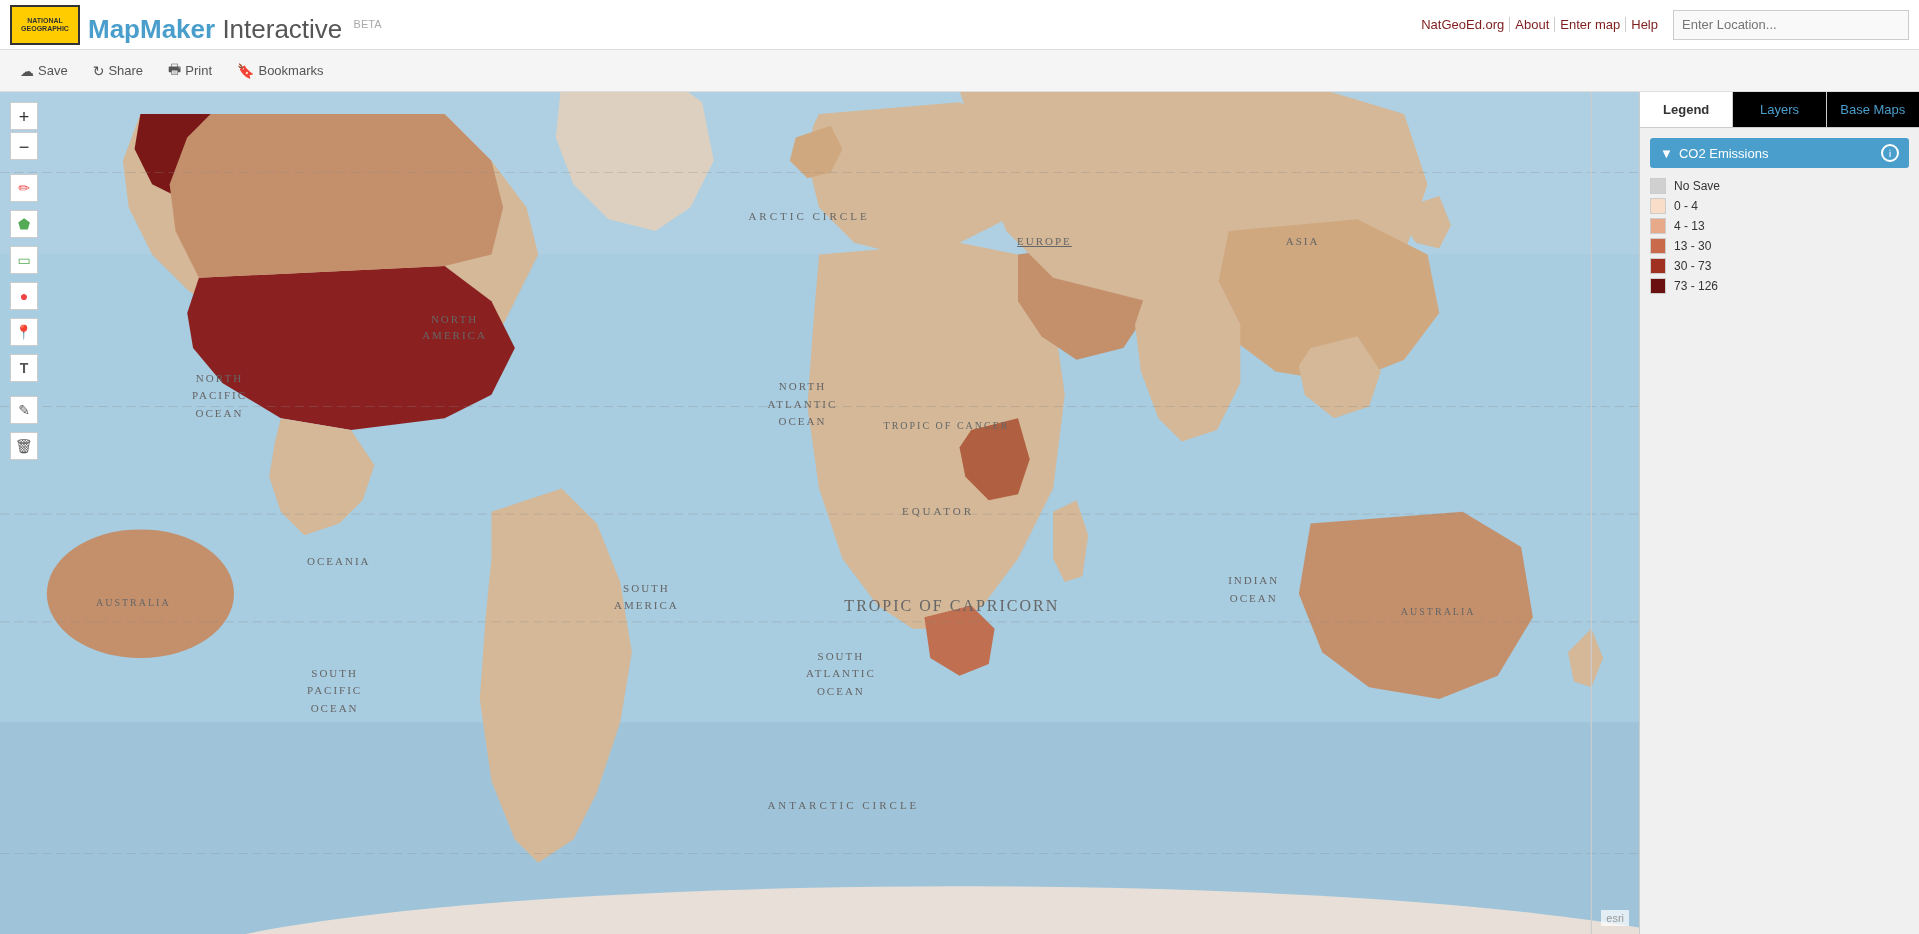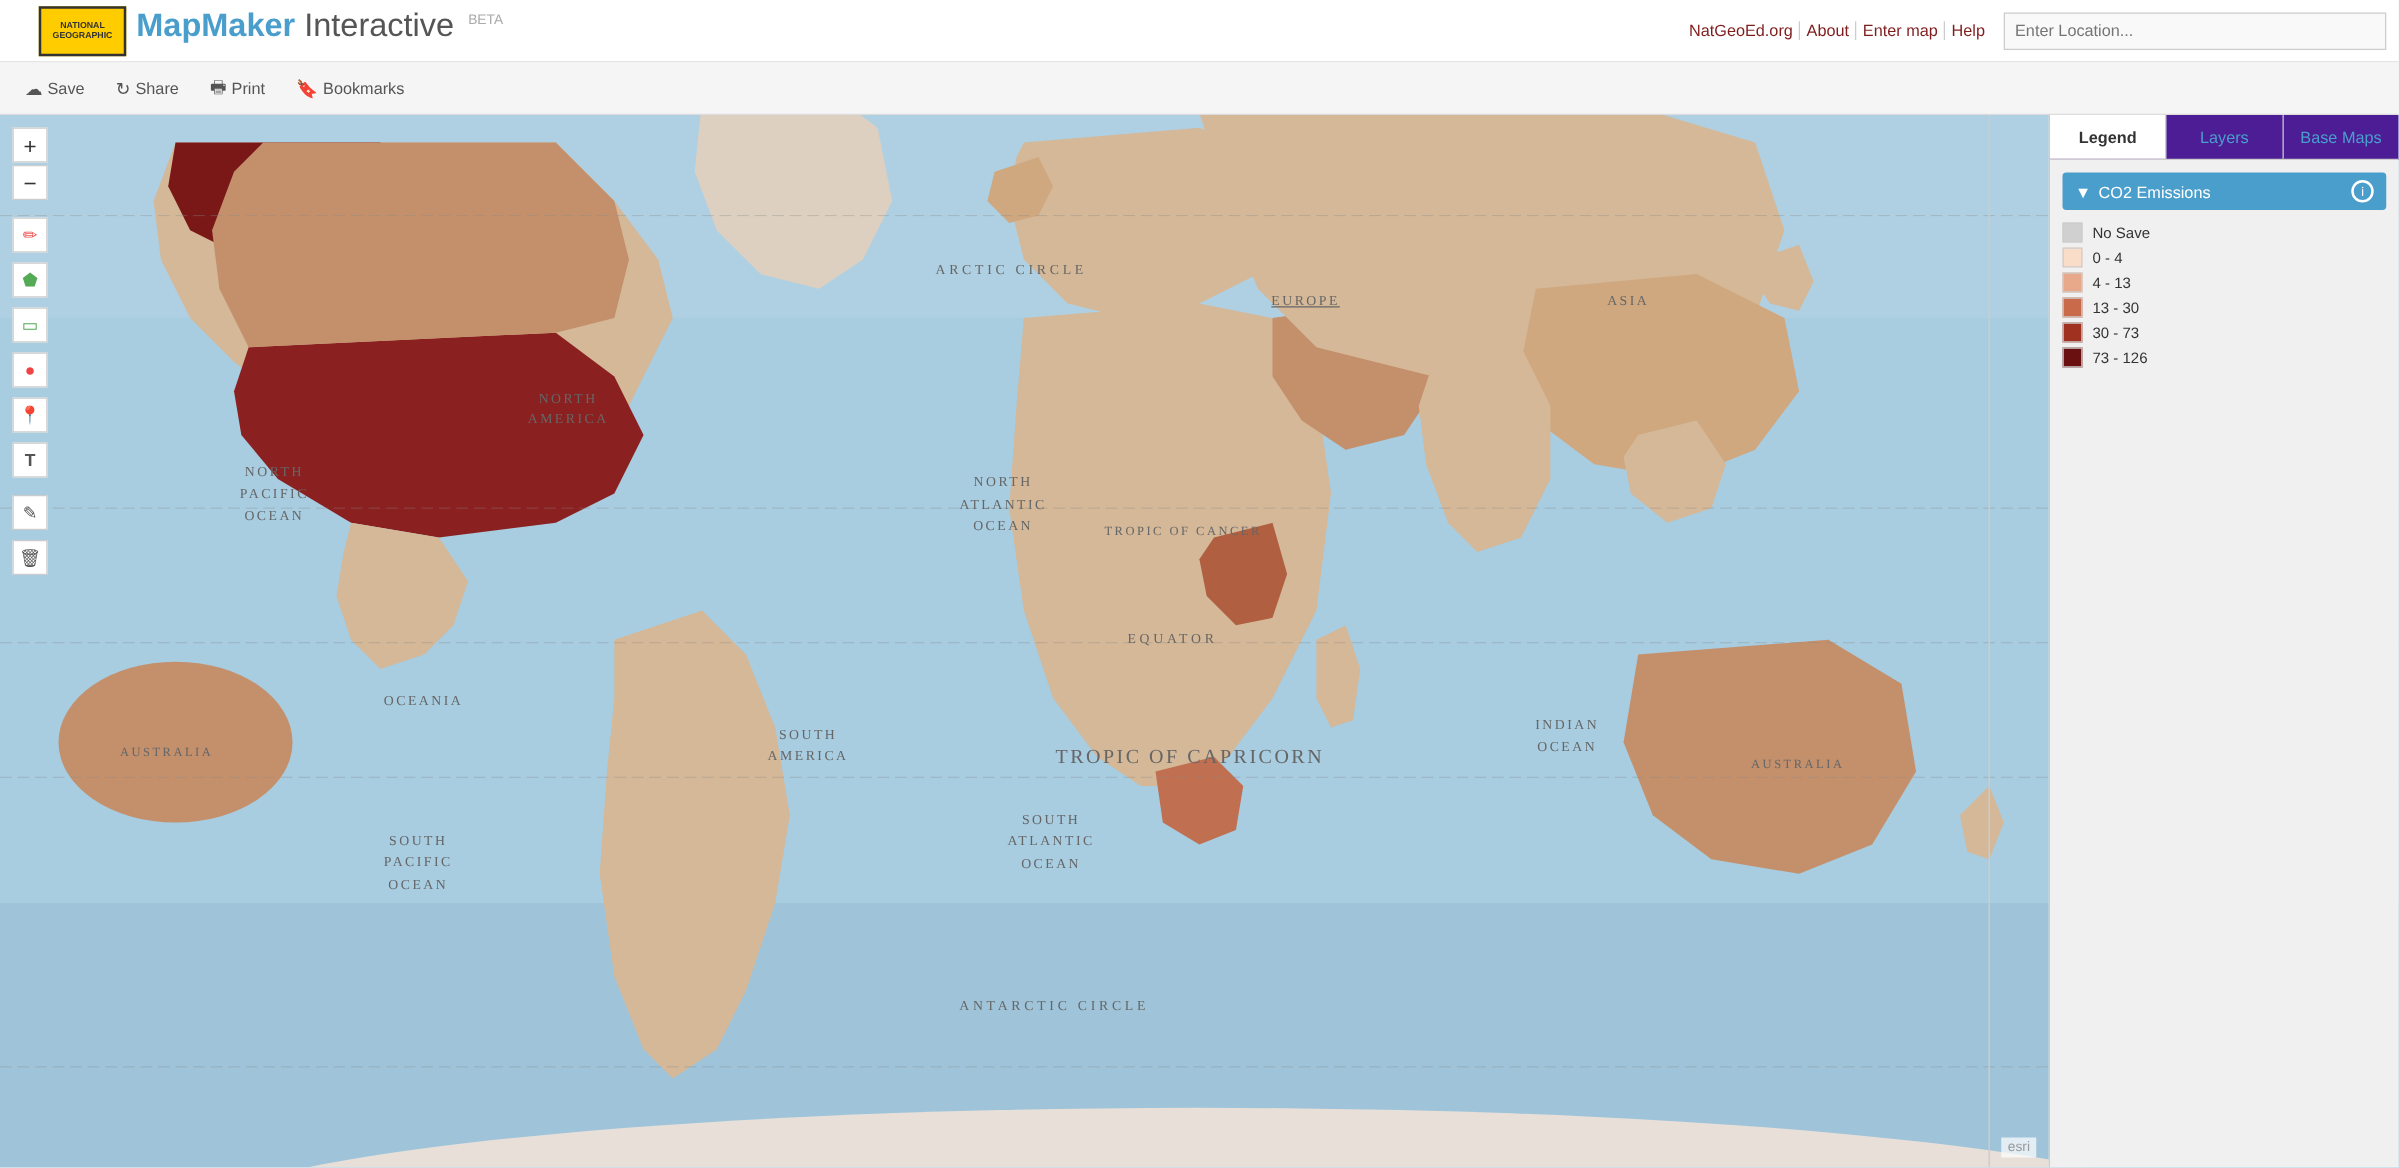--- a/index.html
+++ b/index.html
@@ -10,23 +10,22 @@
       display: flex;
       align-items: center;
       height: 50px;
       background: #fff;
       border-bottom: 1px solid #ddd;
       padding: 0 10px;
       gap: 10px;
     }
     #logo-area {
       display: flex;
-      align-items: flex-start;
+      align-items: flex-end;
       gap: 8px;
-      margin-left: 21px;
     }
     #ng-logo {
       width: 70px;
       height: 40px;
       background: #ffcc00;
       border: 2px solid #333;
       display: flex;
       align-items: center;
       justify-content: center;
       font-size: 8px;
@@ -60,21 +59,21 @@
     }
     #header-links a {
       color: #7f1d1d;
       text-decoration: none;
       padding: 0 5px;
       border-right: 1px solid #ccc;
     }
     #header-links a:last-child { border-right: none; }
 
     #location-input {
-      width: 306px;
+      width: 236px;
       height: 30px;
       border: 1px solid #ccc;
       padding: 0 8px;
       font-size: 13px;
       color: #999;
       background: #f9f9f9;
     }
 
     
     #toolbar {
@@ -158,21 +157,21 @@
       right: 0;
       top: 0;
       width: 280px;
       height: 100%;
       background: #f0f0f0;
       border-left: 1px solid #ccc;
       z-index: 10;
     }
     #panel-tabs {
       display: flex;
-      background: #4c1d95;
+      background: #000000;
       border-bottom: 1px solid #ccc;
     }
     .panel-tab {
       flex: 1;
       padding: 10px 5px;
       text-align: center;
       cursor: pointer;
       font-size: 13px;
       color: #4a9ecc;
       border-right: 1px solid #ccc;

